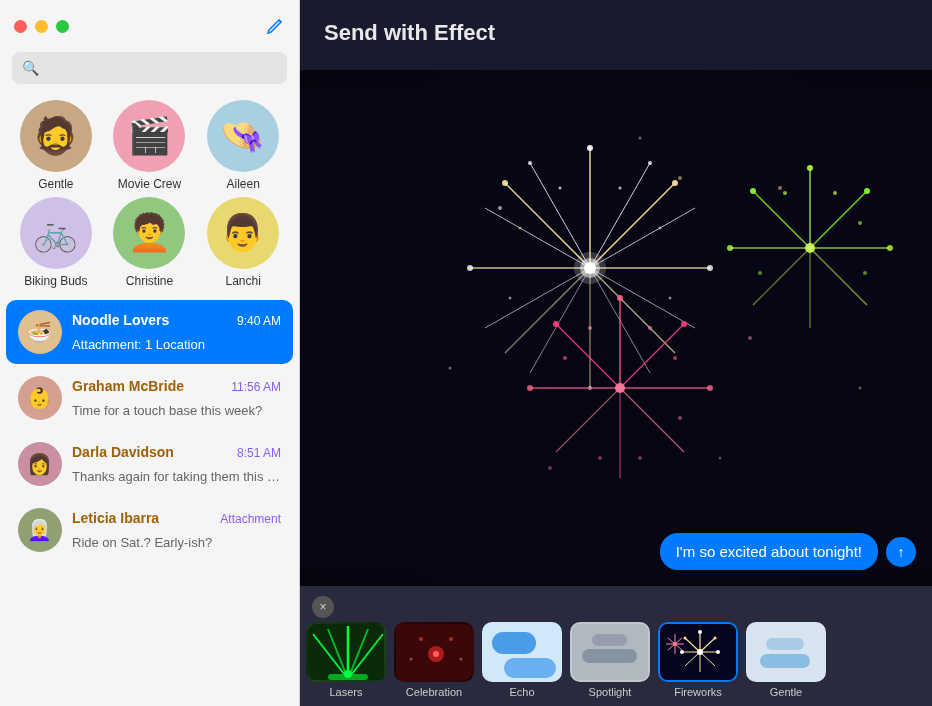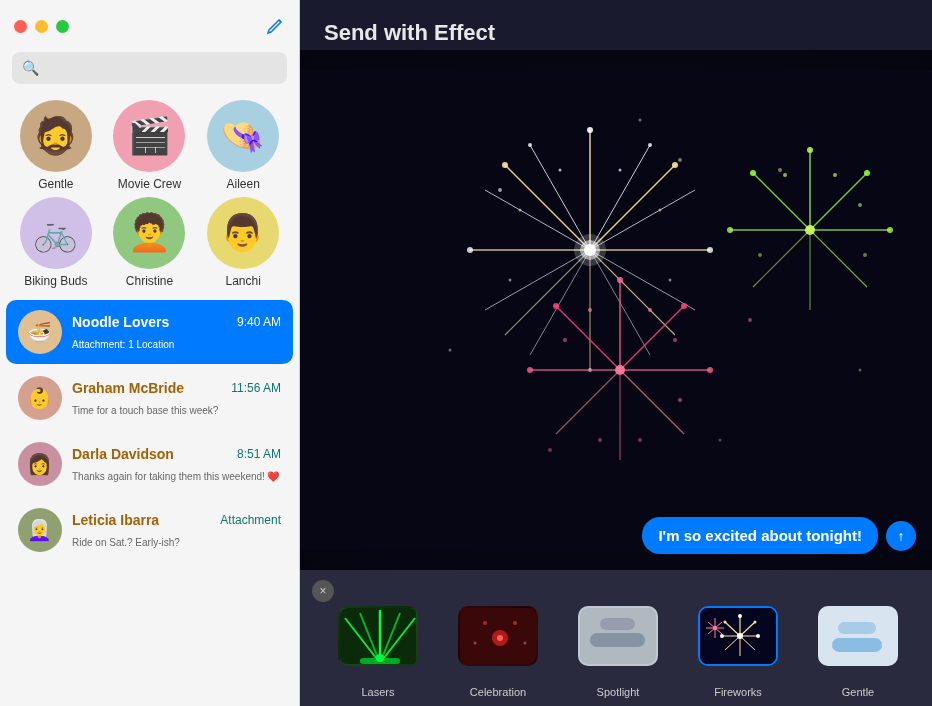--- a/index.html
+++ b/index.html
@@ -154,46 +154,46 @@
     }
 
     .conv-details {
       flex: 1;
       min-width: 0;
     }
 
     .conv-header {
       display: flex;
       justify-content: space-between;
-      align-items: center;
+      align-items: flex-end;
     }
 
     .conv-name {
       font-size: 14px;
       font-weight: 600;
       color: #a16207;
       white-space: nowrap;
       overflow: hidden;
       text-overflow: ellipsis;
     }
 
     .conv-item.active .conv-name,
     .conv-item.active .conv-time,
     .conv-item.active .conv-preview {
       color: white;
     }
 
     .conv-time {
       font-size: 12px;
-      color: #0f766e;
+      color: #8b5cf6;
       flex-shrink: 0;
     }
 
     .conv-preview {
-      font-size: 10px;
+      font-size: 13px;
       color: #666;
       white-space: nowrap;
       overflow: hidden;
       text-overflow: ellipsis;
       margin-top: 9px;
     }
 
     .conv-av-noodle { background: #e0c090; }
     .conv-av-graham { background: #d4a090; }
     .conv-av-darla { background: #c890a0; }
@@ -203,21 +203,21 @@
     .main-content {
       flex: 1;
       background: #1a1a2e;
       display: flex;
       flex-direction: column;
       position: relative;
       overflow: hidden;
     }
 
     .main-header {
-      padding: 20px 24px 4px;
+      padding: 20px 24px 24px;
     }
 
     .main-header h1 {
       font-size: 22px;
       font-weight: 600;
       color: #e8e8e8;
     }
 
     .fireworks-area {
       flex: 1;
@@ -242,21 +242,21 @@
       align-items: center;
       gap: 8px;
     }
 
     .message-bubble {
       background: #007aff;
       color: white;
       padding: 10px 16px;
       border-radius: 18px;
       font-size: 15px;
-      font-weight: 700;
+      font-weight: 400;
     }
 
     .send-btn {
       width: 30px;
       height: 30px;
       background: #007aff;
       border-radius: 50%;
       display: flex;
       align-items: center;
       justify-content: center;
@@ -297,24 +297,23 @@
       padding-bottom: 8px;
       scrollbar-width: none;
     }
 
     .effects-scroll::-webkit-scrollbar { display: none; }
 
     .effect-item {
       display: flex;
       flex-direction: column;
       align-items: center;
-      gap: 20px;
+      gap: 4px;
       cursor: pointer;
       flex-shrink: 0;
-      margin-left: 32px;
     }
 
     .effect-thumb {
       width: 80px;
       height: 60px;
       border-radius: 10px;
       overflow: hidden;
       position: relative;
       border: 2px solid transparent;
     }
@@ -603,20 +602,30 @@
             <circle cx="40" cy="30" r="3" fill="#ff6060"></circle>
             <circle cx="25" cy="15" r="2" fill="#ff4040" opacity="0.6"></circle>
             <circle cx="55" cy="15" r="2" fill="#ff4040" opacity="0.6"></circle>
             <circle cx="15" cy="35" r="1.5" fill="#ff8080" opacity="0.5"></circle>
             <circle cx="65" cy="35" r="1.5" fill="#ff8080" opacity="0.5"></circle>
           </svg>
         </div>
         <span class="effect-label">Celebration</span>
       </div>
 
+      <div class="effect-item">
+        <div class="effect-thumb eff-echo">
+          <svg width="80" height="60" viewBox="0 0 80 60">
+            <rect width="80" height="60" fill="#d0e8f8"></rect>
+            <rect x="8" y="8" width="44" height="22" rx="11" fill="#4a9be8"></rect>
+            <rect x="20" y="34" width="52" height="20" rx="10" fill="#6ab0f0"></rect>
+          </svg>
+        </div>
+        <span class="effect-label">Echo</span>
+      </div>
 
       <div class="effect-item">
         <div class="effect-thumb eff-spotlight">
           <svg width="80" height="60" viewBox="0 0 80 60">
             <rect width="80" height="60" fill="#b0b8c0"></rect>
             <rect x="10" y="25" width="55" height="14" rx="7" fill="#8090a0" opacity="0.9"></rect>
             <rect x="20" y="10" width="35" height="12" rx="6" fill="#9090a8" opacity="0.7"></rect>
           </svg>
         </div>
         <span class="effect-label">Spotlight</span>

